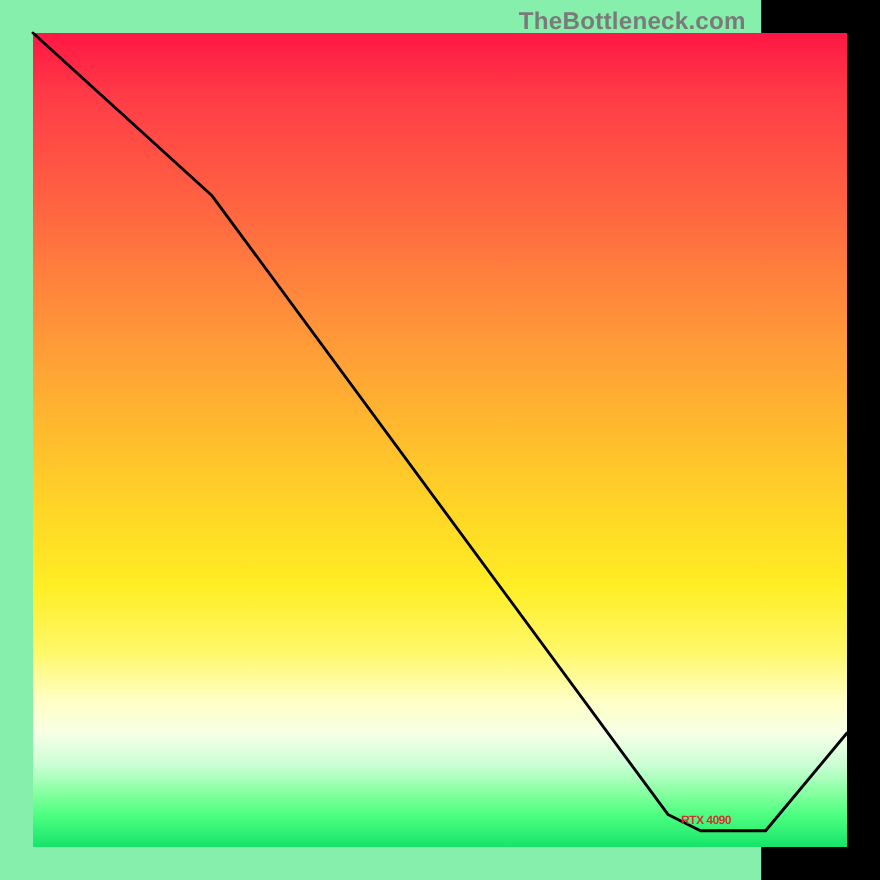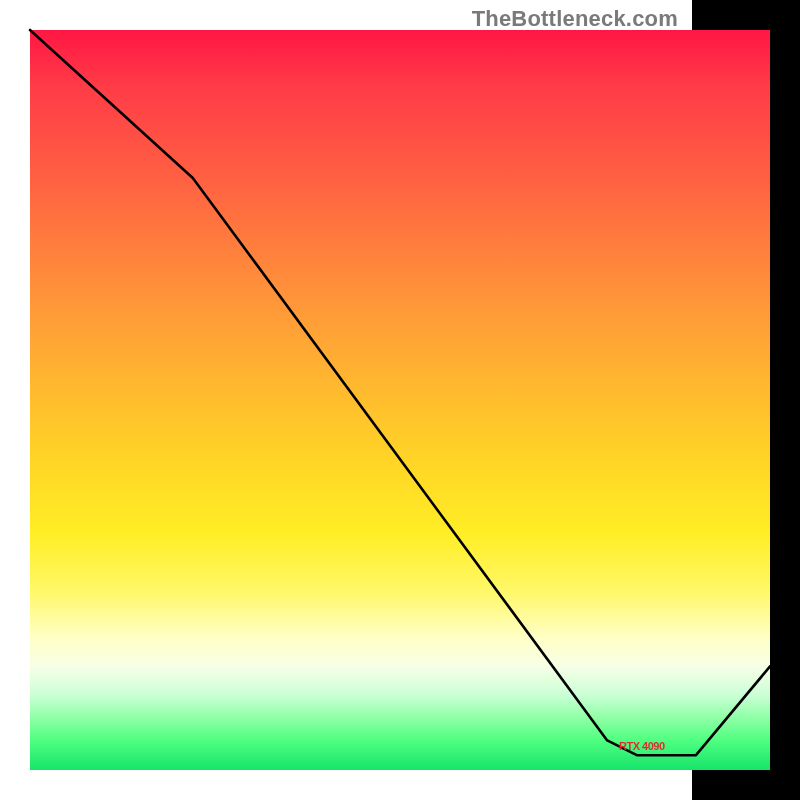--- a/index.html
+++ b/index.html
@@ -1,21 +1,21 @@
 <!DOCTYPE html>
 <html><head>
 <meta charset="utf-8">
 <style>
   * { margin: 0; padding: 0; box-sizing: border-box; }
   html, body { width: 800px; height: 800px; background: #000; overflow: hidden; }
   .stage {
     position: relative;
     width: 692px;
     height: 800px;
-    background: #ffffff;
+    background: #86efac;
   }
   .watermark {
     position: absolute;
     top: 6px;
     right: 14px;
     font-family: Arial, sans-serif;
     font-size: 22px;
     font-weight: bold;
     color: #7a7a7a;
     letter-spacing: 0.2px;

